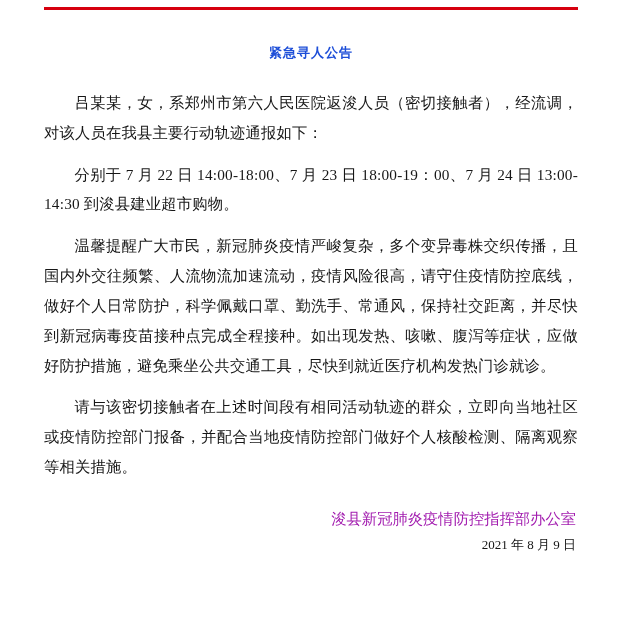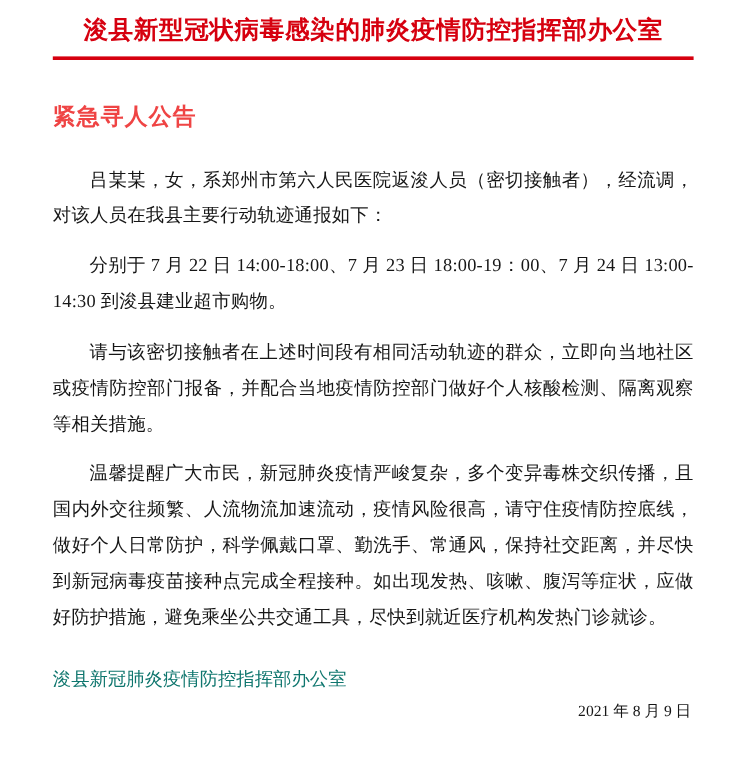--- a/index.html
+++ b/index.html
@@ -32,66 +32,67 @@
     white-space: nowrap;
   }
   .banner-rule {
     margin-top: 7px;
     height: 3px;
     background: #d6000f;
     width: 100%;
   }
   .doc-title {
     margin-top: 34px;
-    font-size: 19px;
+    text-align: center;
+    font-size: 13px;
     font-weight: bold;
-    color: #ef4444;
+    color: #1d4ed8;
     letter-spacing: 1px;
   }
   .body-text {
     margin-top: 26px;
   }
   .para {
     font-size: 15.3px;
     line-height: 1.95;
     text-align: justify;
     text-justify: inter-ideograph;
     text-indent: 2em;
     color: #161616;
     margin: 12px 0 1px 0;
     letter-spacing: 0.2px;
   }
   .signature {
     margin-top: 22px;
+    text-align: right;
     font-size: 15.3px;
     line-height: 1.9;
-    color: #0f766e;
+    color: #a21caf;
     padding-right: 2px;
   }
   .date {
     text-align: right;
     font-size: 13px;
     line-height: 1.9;
     color: #161616;
     padding-right: 2px;
   }
 </style>
 </head>
 <body>
 
 <div class="page">
 
-  <div class="banner">浚县新型冠状病毒感染的肺炎疫情防控指挥部办公室</div>
   <div class="banner-rule"></div>
 
   <div class="doc-title">紧急寻人公告</div>
 
   <div class="body-text">
     <p class="para">吕某某，女，系郑州市第六人民医院返浚人员（密切接触者），经流调，对该人员在我县主要行动轨迹通报如下：</p>
     <p class="para">分别于 7 月 22 日 14:00-18:00、7 月 23 日 18:00-19：00、7 月 24 日 13:00-14:30 到浚县建业超市购物。</p>
+    <p class="para">温馨提醒广大市民，新冠肺炎疫情严峻复杂，多个变异毒株交织传播，且国内外交往频繁、人流物流加速流动，疫情风险很高，请守住疫情防控底线，做好个人日常防护，科学佩戴口罩、勤洗手、常通风，保持社交距离，并尽快到新冠病毒疫苗接种点完成全程接种。如出现发热、咳嗽、腹泻等症状，应做好防护措施，避免乘坐公共交通工具，尽快到就近医疗机构发热门诊就诊。</p>
     <p class="para">请与该密切接触者在上述时间段有相同活动轨迹的群众，立即向当地社区或疫情防控部门报备，并配合当地疫情防控部门做好个人核酸检测、隔离观察等相关措施。</p>
-    <p class="para">温馨提醒广大市民，新冠肺炎疫情严峻复杂，多个变异毒株交织传播，且国内外交往频繁、人流物流加速流动，疫情风险很高，请守住疫情防控底线，做好个人日常防护，科学佩戴口罩、勤洗手、常通风，保持社交距离，并尽快到新冠病毒疫苗接种点完成全程接种。如出现发热、咳嗽、腹泻等症状，应做好防护措施，避免乘坐公共交通工具，尽快到就近医疗机构发热门诊就诊。</p>
   </div>
 
   <div class="signature">浚县新冠肺炎疫情防控指挥部办公室</div>
   <div class="date">2021 年 8 月 9 日</div>
 
 </div>
 
 </body></html>

